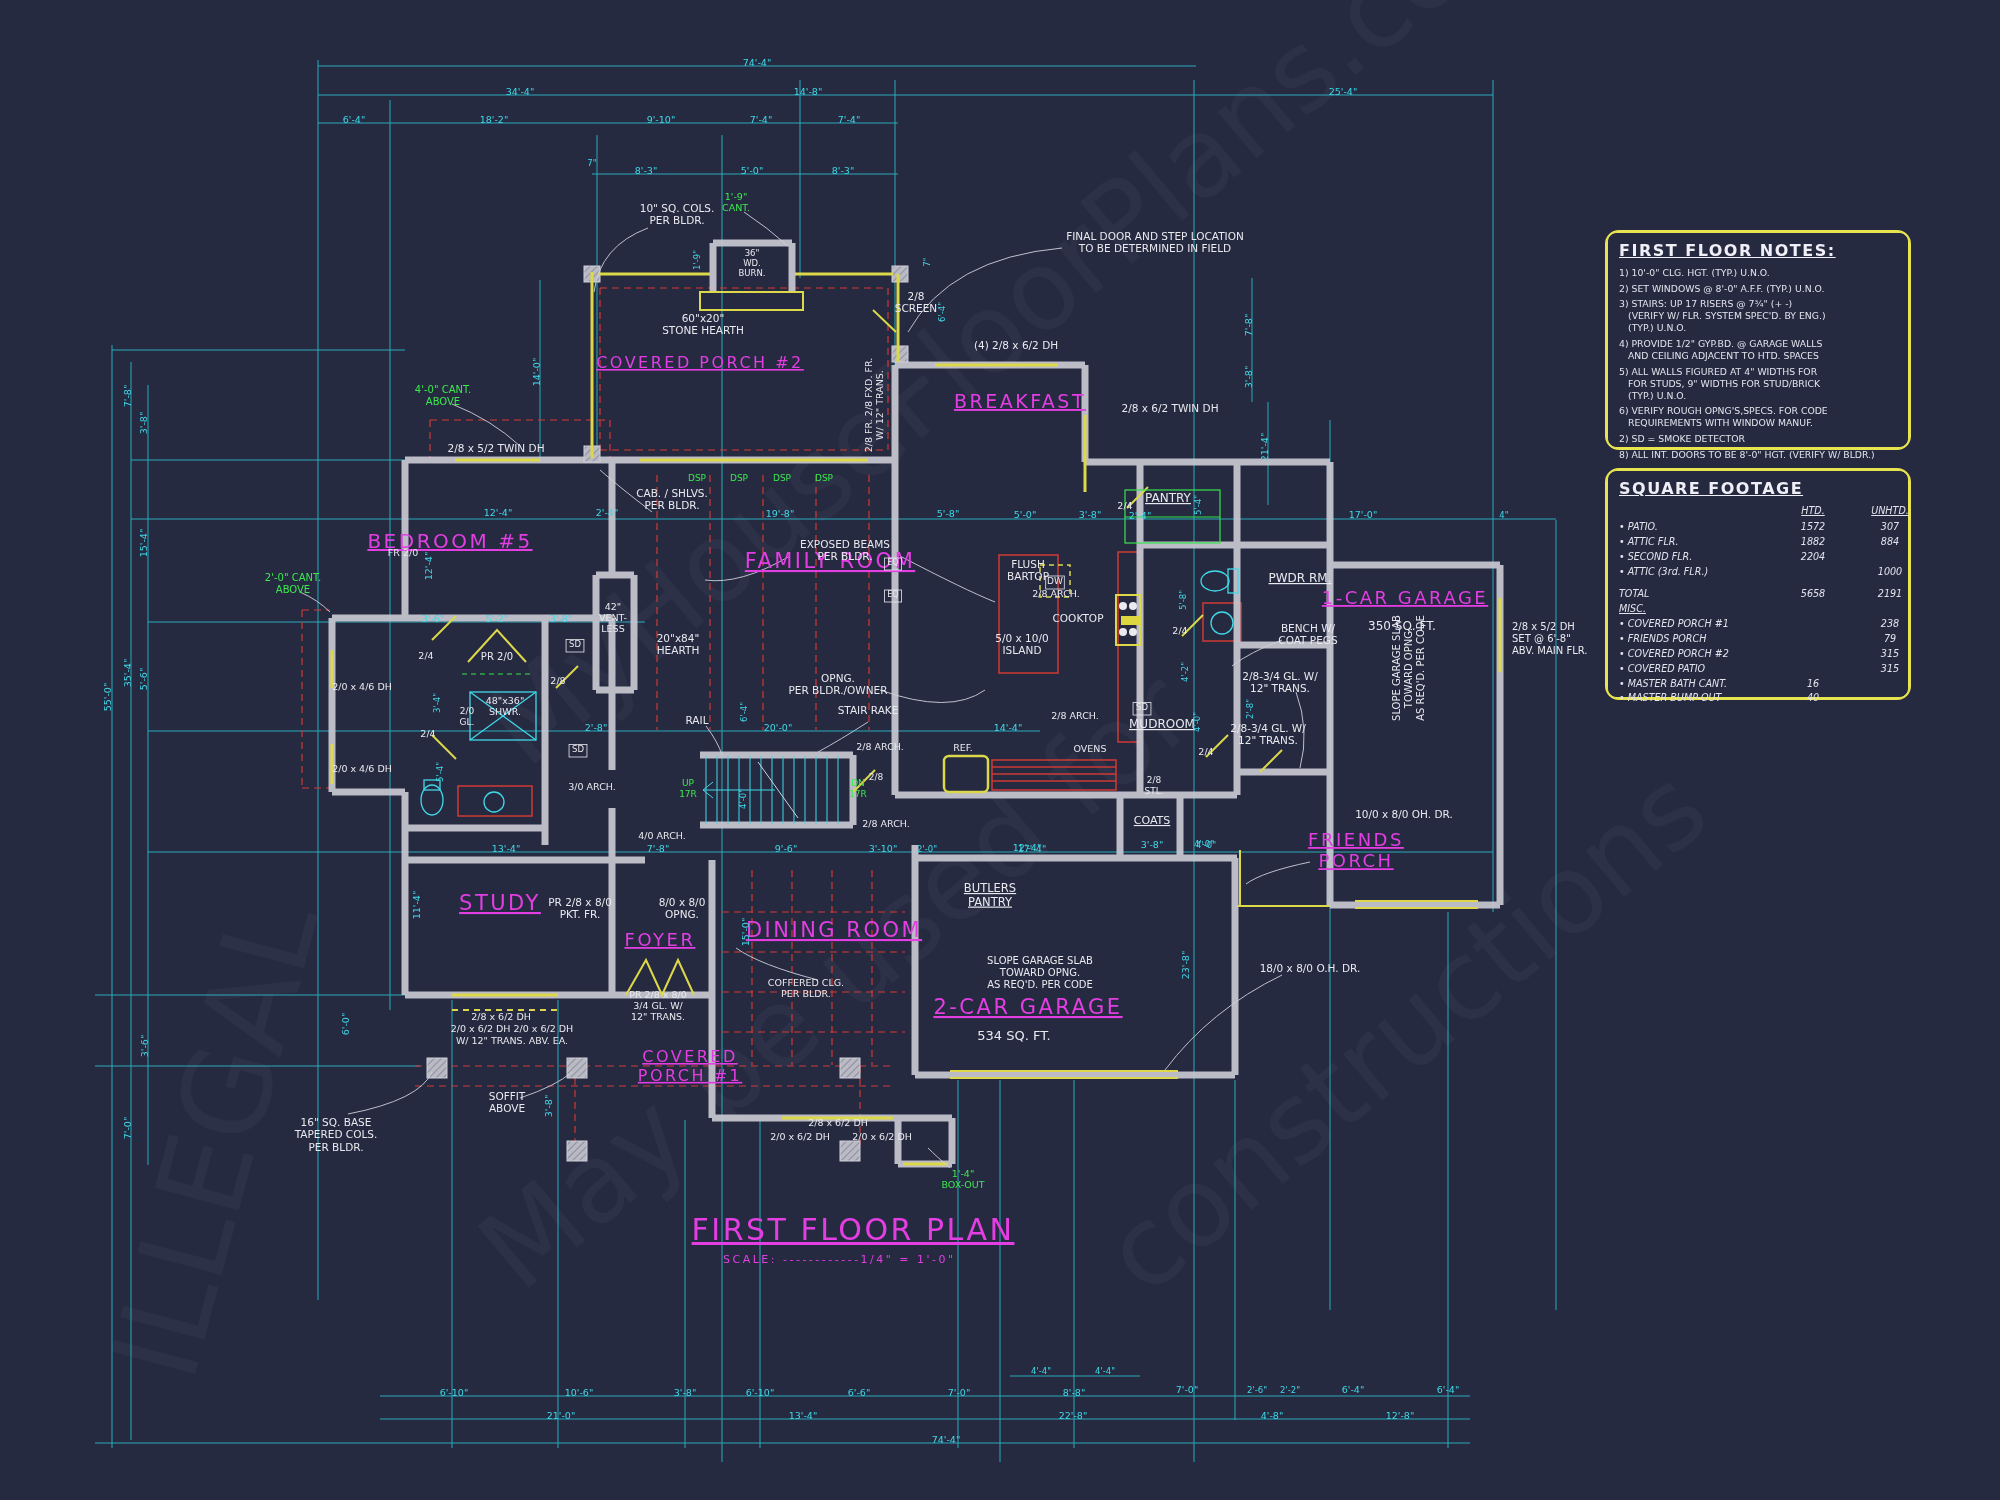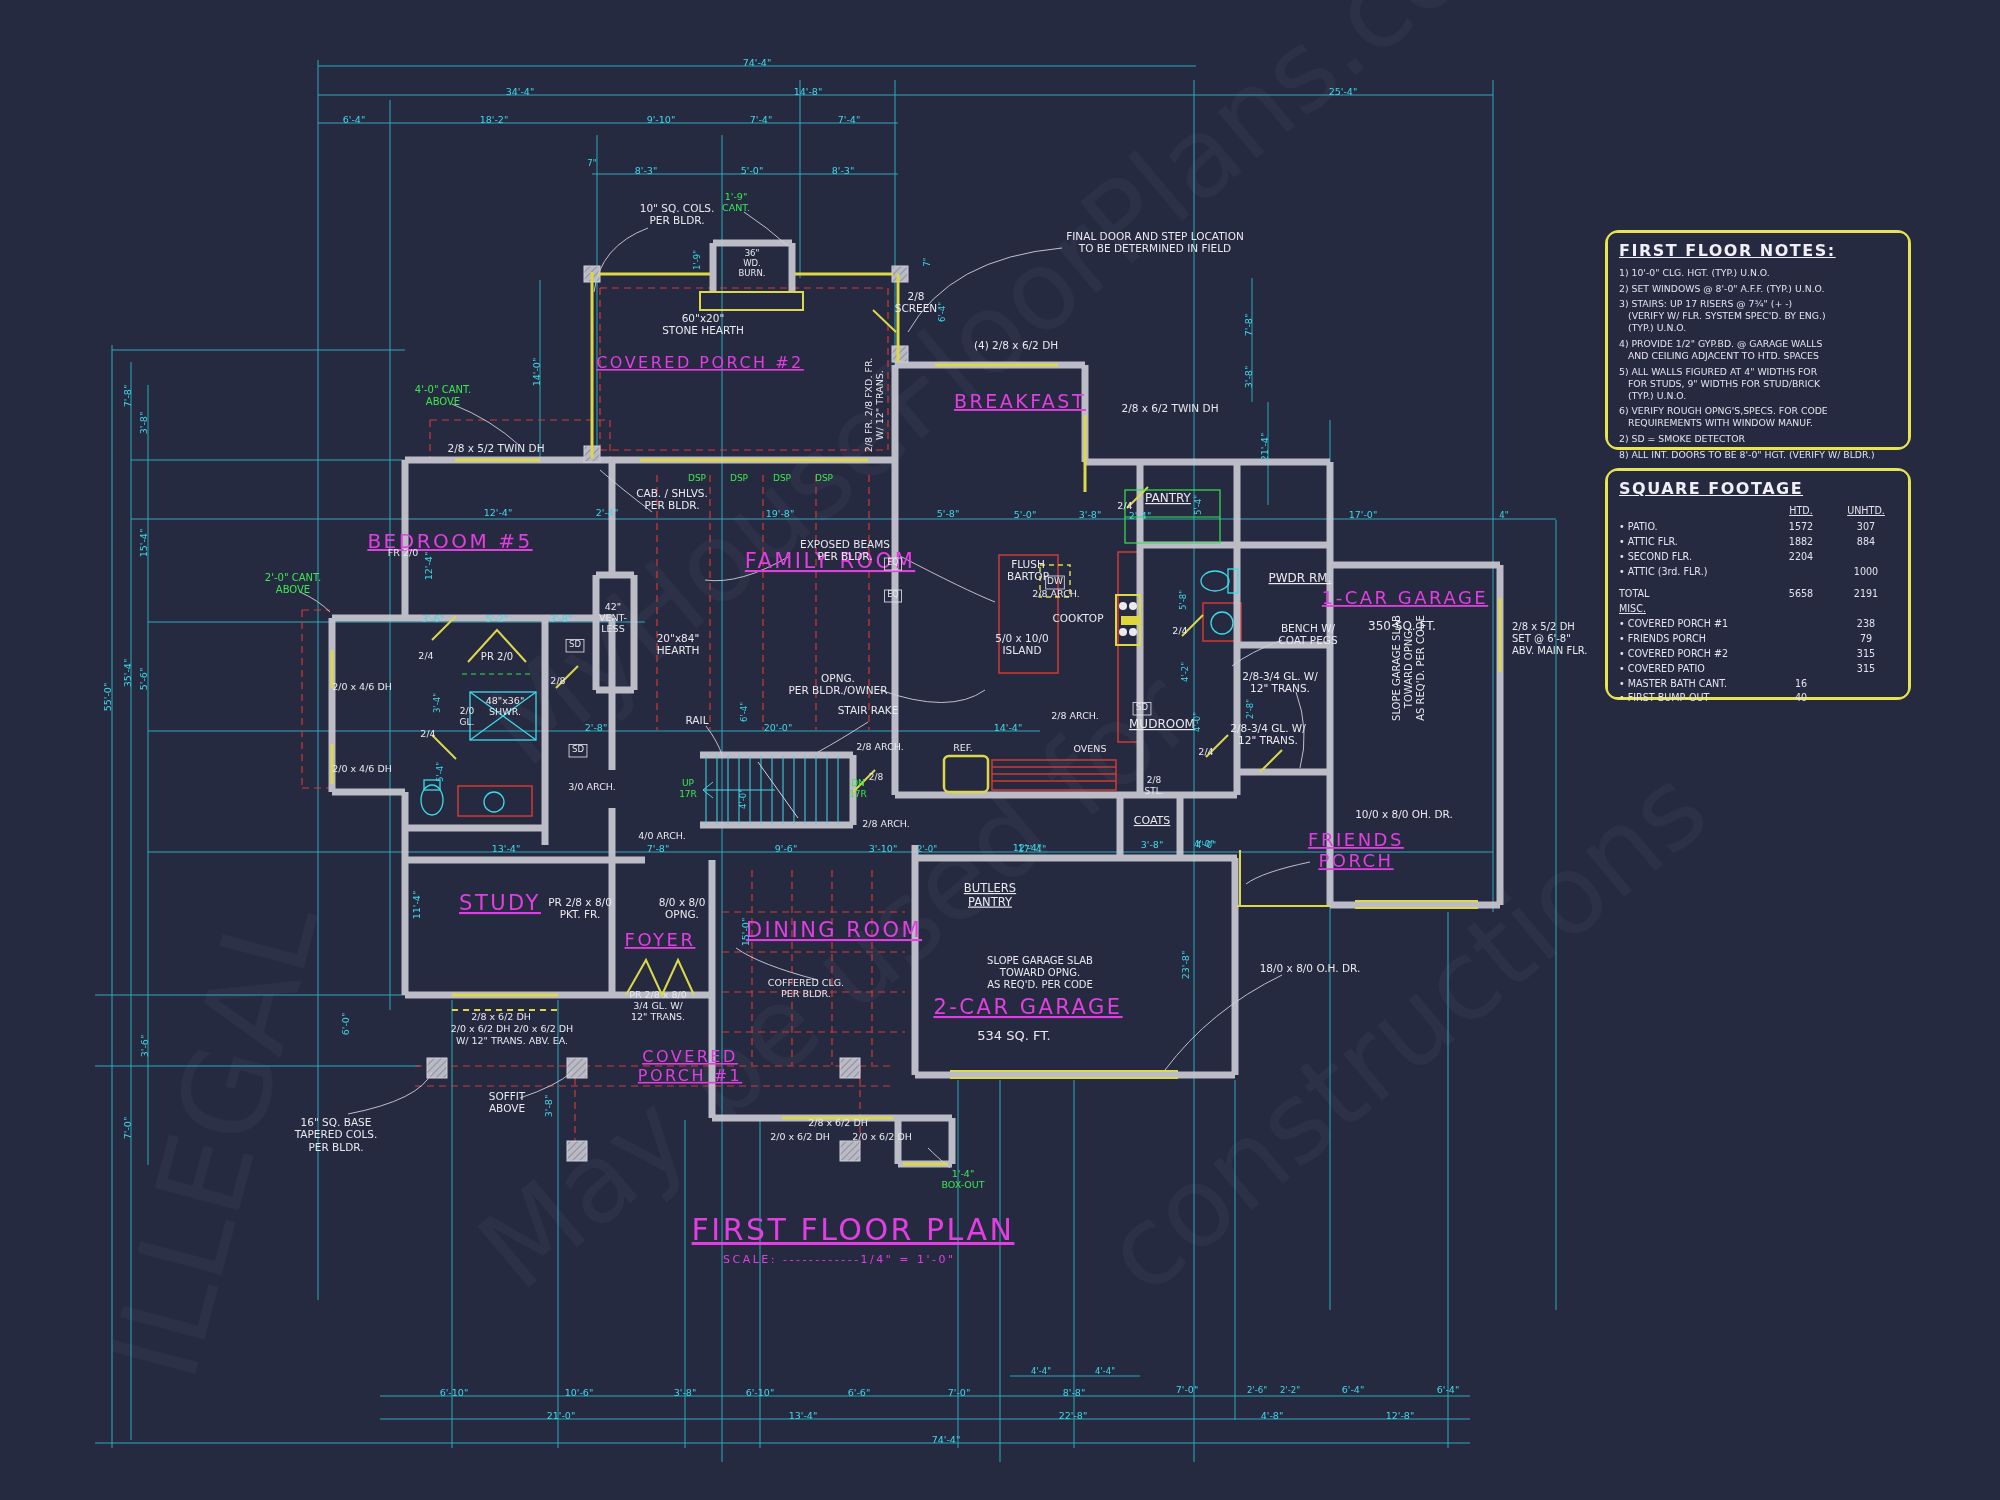--- a/index.html
+++ b/index.html
@@ -13,21 +13,21 @@
   .redline{stroke:#cf3a34;fill:none;}
   .fix{stroke:#3fd9e8;fill:none;stroke-width:1.3;}
   .grnline{stroke:#35e54c;fill:none;stroke-width:1.2;}
   .leader{stroke:#cfd2da;stroke-width:1;fill:none;opacity:.9;}
   .notebox{position:absolute;border:2px solid #e8e44f;border-radius:14px;padding:0;z-index:5;}
   .notebox .inner{border:1.5px solid #e8e44f;border-radius:9px;padding:8px 11px;height:100%;box-sizing:border-box;}
   .nb-title{color:#f0eef6;font-size:16px;font-weight:bold;letter-spacing:1.5px;
             text-decoration:underline;margin-bottom:7px;}
   .nb-item{font-size:9.3px;color:#e2e3ec;line-height:1.3;white-space:pre-line;margin-bottom:3.5px;
            text-indent:-9px;padding-left:9px;}
-  .sf-grid{display:grid;grid-template-columns:150px 56px 66px;column-gap:4px;font-size:9.6px;color:#e2e3ec;}
+  .sf-grid{display:grid;grid-template-columns:150px 56px 66px;column-gap:16px;font-size:9.6px;color:#e2e3ec;font-style:italic;}
   .sf-h{text-decoration:underline;text-align:center;margin-bottom:4px;}
   .sf-l{line-height:1.55;}
   .sf-v{text-align:center;line-height:1.55;}
   .sf-total{margin-top:8px;}
   .sf-misc{text-decoration:underline;}
 </style>
 </head>
 <body>
 <div class="canvas">
 
@@ -552,20 +552,20 @@
           <div class="sf-v">79</div>
           <div class="sf-l">• COVERED PORCH #2</div>
           <div class="sf-v"></div>
           <div class="sf-v">315</div>
           <div class="sf-l">• COVERED PATIO</div>
           <div class="sf-v"></div>
           <div class="sf-v">315</div>
           <div class="sf-l">• MASTER BATH CANT.</div>
           <div class="sf-v">16</div>
           <div class="sf-v"></div>
-          <div class="sf-l">• FIRST BUMP-OUT</div>
+          <div class="sf-l">• MASTER BUMP-OUT</div>
           <div class="sf-v">40</div>
           <div class="sf-v"></div>
         </div>
   </div>
 </div>
 
 </div>
 
 </body></html>

